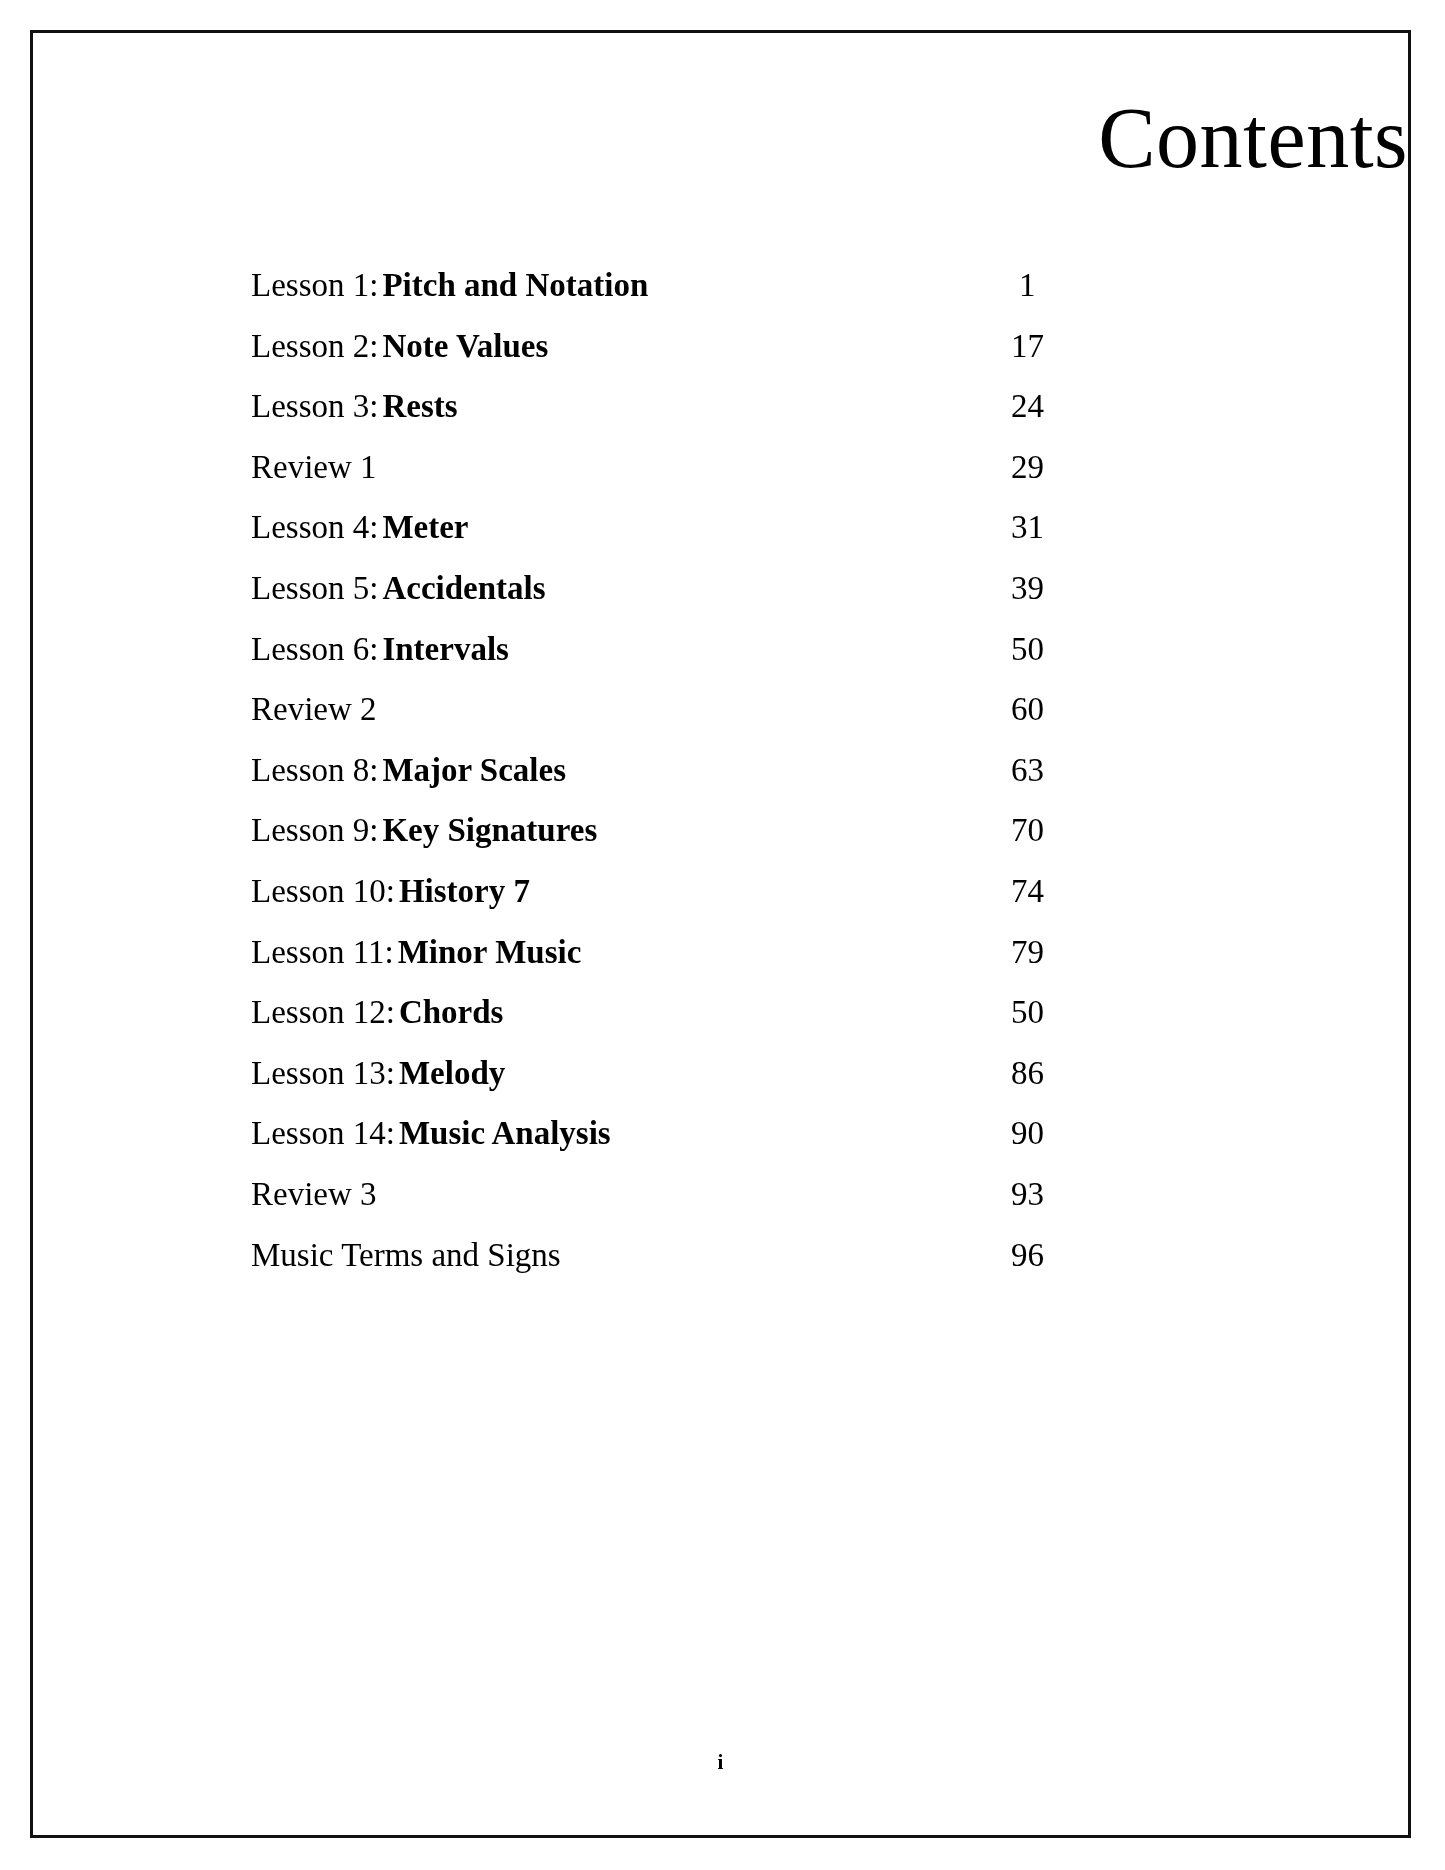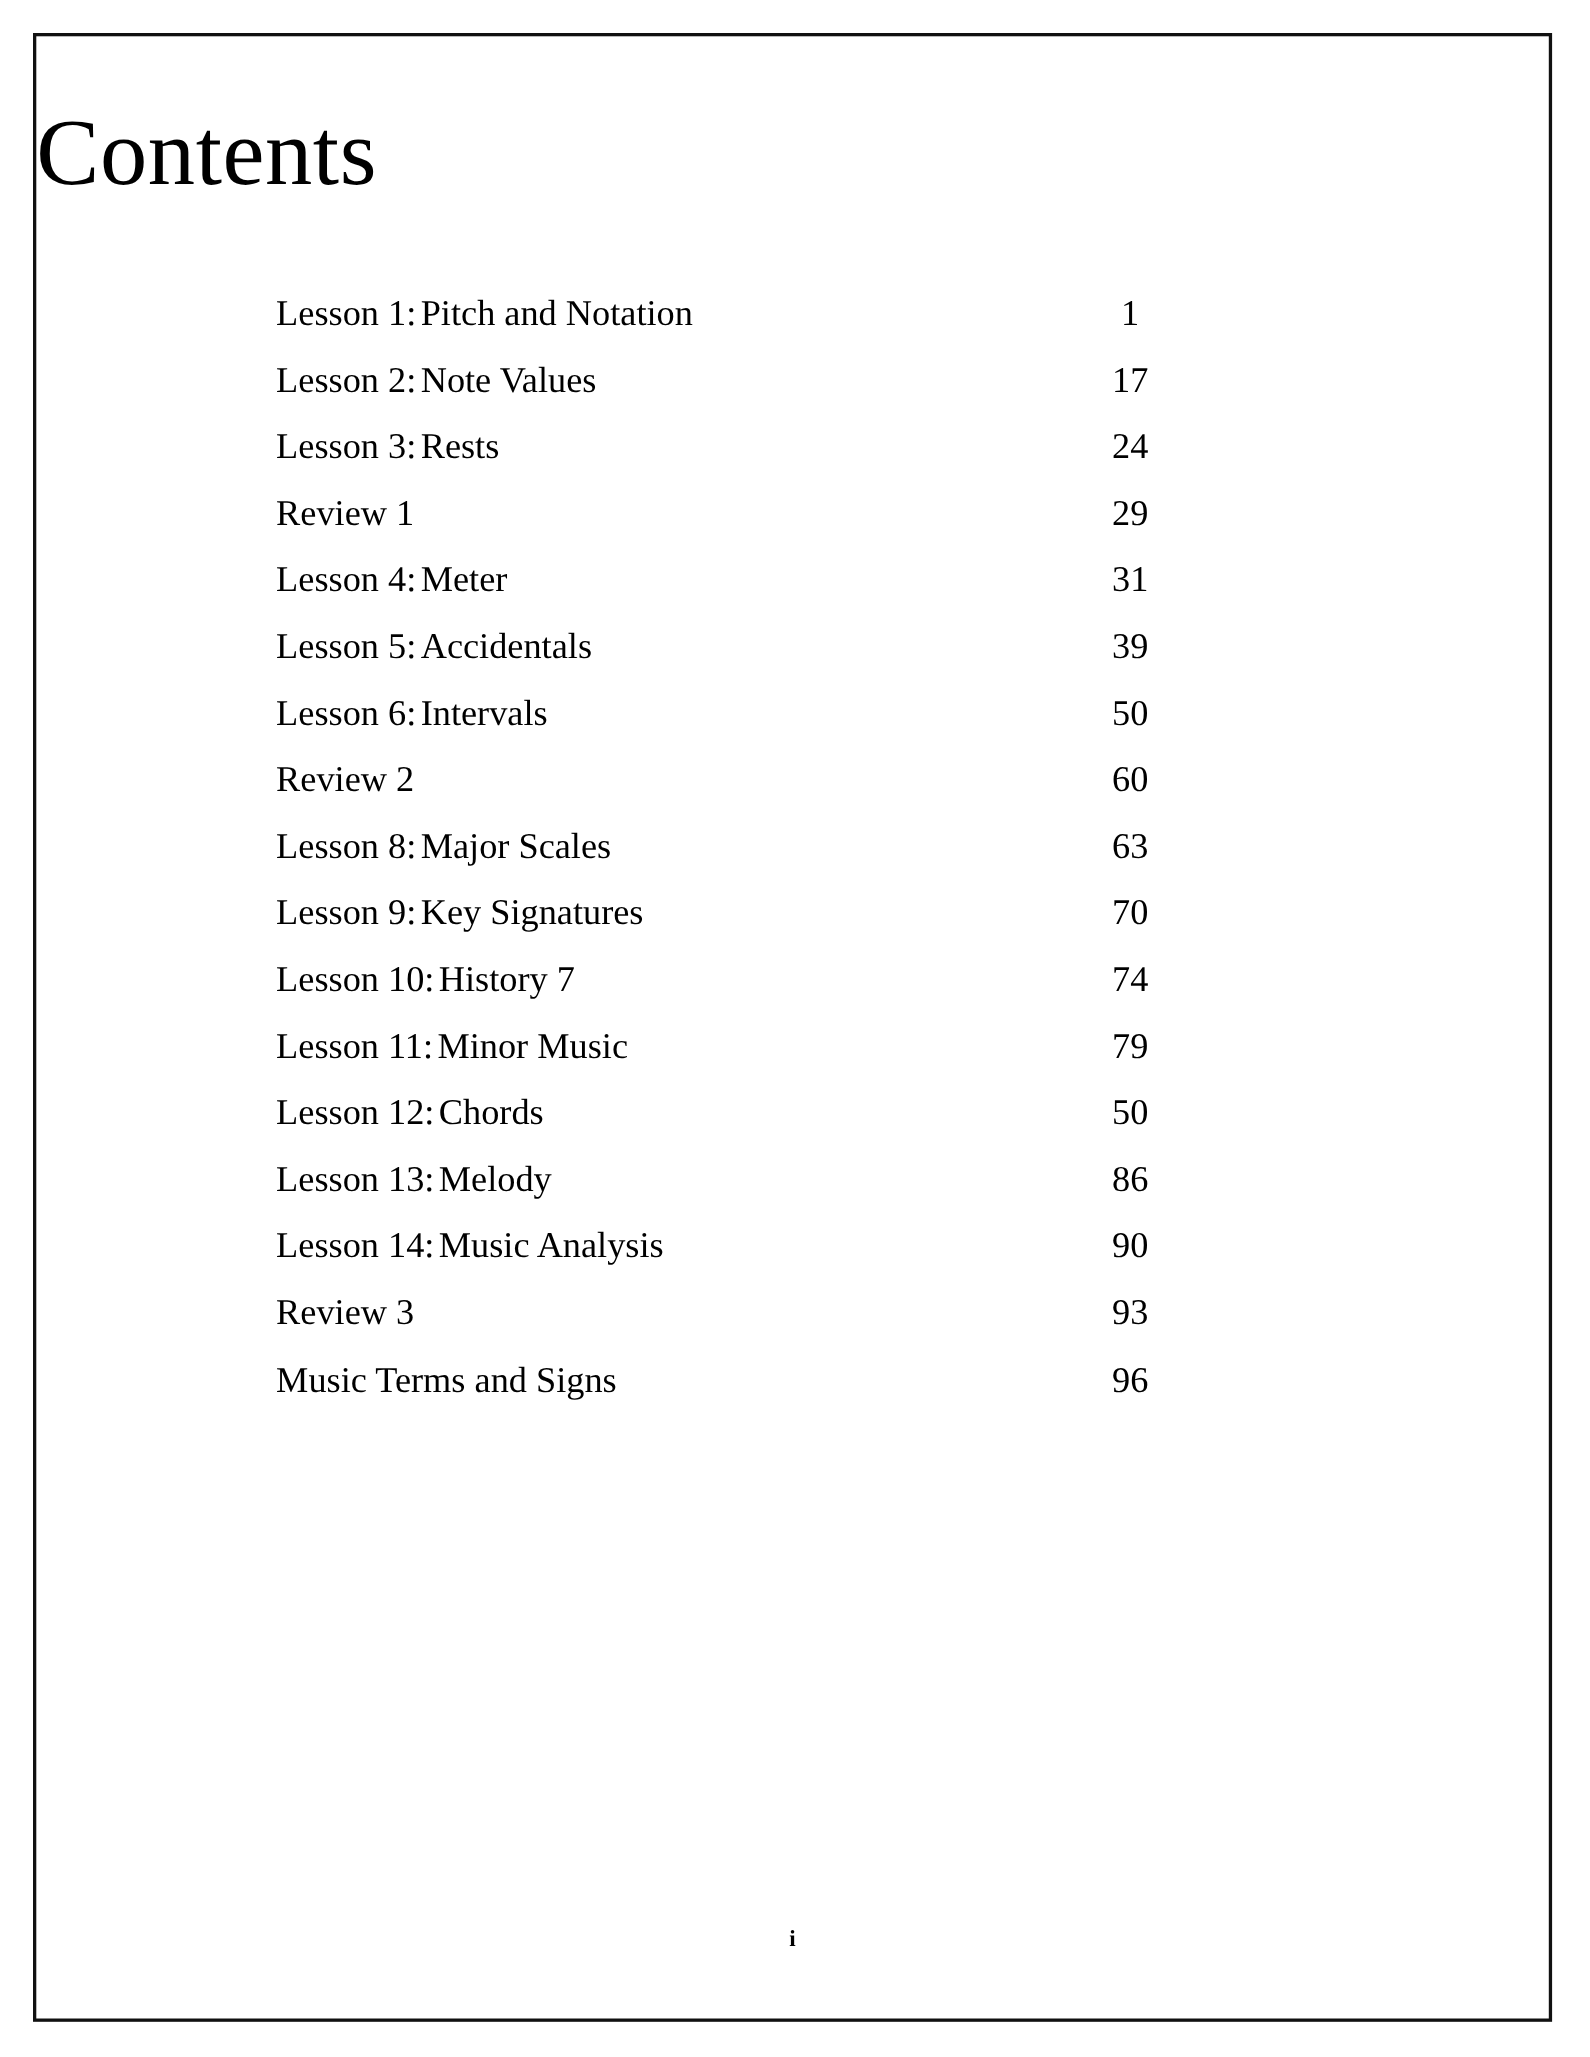--- a/index.html
+++ b/index.html
@@ -33,21 +33,21 @@
     width: 100%;
     height: 100%;
   }
 
   
   .toc-title {
     position: absolute;
     left: 0;
     right: 0;
     top: 62px;
-    text-align: left;
+    text-align: right;
     font-size: 86px;
     font-weight: 400;
     letter-spacing: 0.5px;
     line-height: 1.0;
     font-family: "Liberation Serif", "DejaVu Serif", serif;
   }
 
   
   .toc-list {
     position: absolute;
@@ -64,21 +64,21 @@
   }
 
   .entry-label {
     font-size: 33px;
     font-weight: 400;
     font-family: "Liberation Serif", "DejaVu Serif", serif;
   }
 
   .entry-title {
     font-size: 33px;
-    font-weight: 400;
+    font-weight: 700;
     font-family: "Liberation Serif", "DejaVu Serif", serif;
   }
 
   
   .toc-row.allbold .entry-label {
     font-weight: 400;
   }
 
   .entry-page {
     position: absolute;

